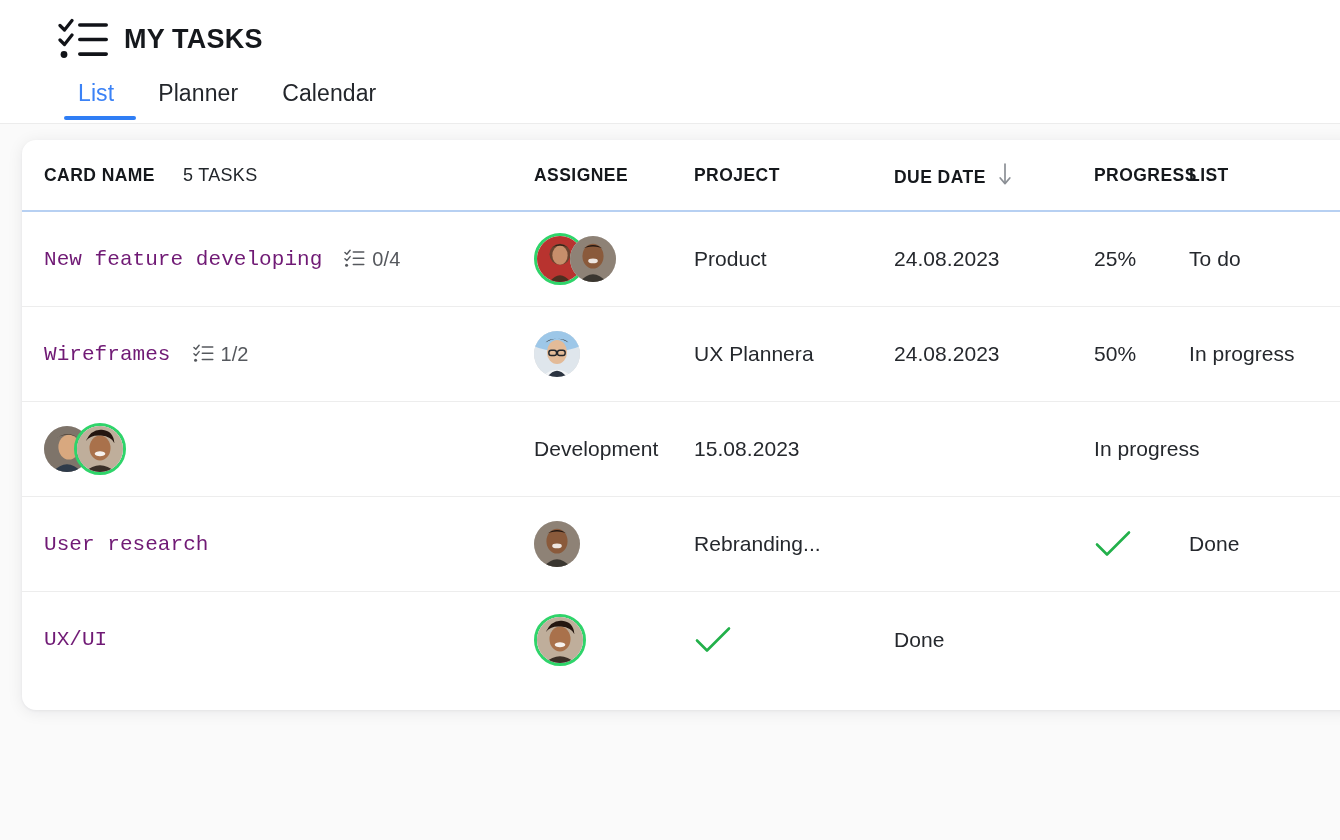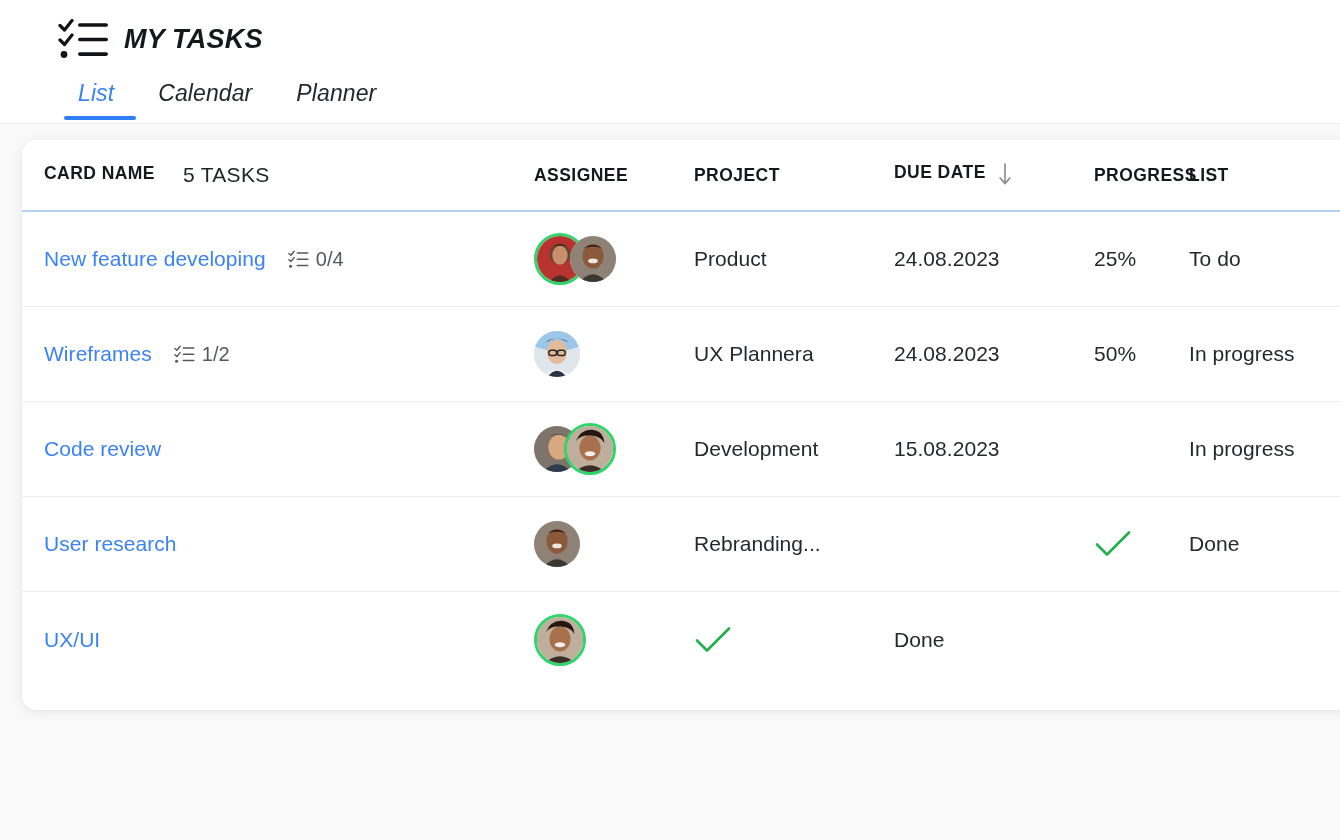--- a/index.html
+++ b/index.html
@@ -21,21 +21,20 @@
   }
 
   
   .header {
     position: absolute;
     left: 0; top: 0;
     width: 1268px;
     height: 124px;
     background: #ffffff;
     z-index: 5;
-    font-style: italic;
   }
 
   .brand {
     position: absolute;
     left: 58px; top: 16px;
     display: flex;
     align-items: center;
     gap: 14px;
   }
 
@@ -125,28 +124,28 @@
     border-bottom: 2px solid #b7d0f2;
   }
 
   .th {
     font-size: 17.5px;
     font-weight: bold;
     color: #15181c;
     letter-spacing: 0.45px;
     white-space: nowrap;
     display: flex;
-    align-items: flex-start;
+    align-items: flex-end;
   }
 
   .th-cardname { gap: 28px; }
 
   .th-count {
     font-weight: normal;
-    font-size: 21px;
+    font-size: 18px;
     letter-spacing: 0.3px;
     color: #22262b;
   }
 
   .th-duedate { gap: 12px; }
 
   .sort-arrow { width: 14px; height: 26px; display: block; }
 
   
   .trow {
@@ -161,26 +160,25 @@
     white-space: nowrap;
     letter-spacing: 0.05px;
   }
 
   .cell-name {
     display: flex;
     align-items: center;
     gap: 22px;
   }
 
-  .task-title { font-size: 21px; color: #3b82f6; }
+  .task-title { font-size: 21px; color: #701a75; font-family: Liberation Mono, monospace; }
   .trow:first-child .task-title { font-size: 22.5px; }
 
   .checklist {
     display: inline-flex;
-    align-items: center;
     gap: 7px;
     color: #55585d;
   }
   .checklist-icon { width: 21px; height: 21px; display: block; }
   .checklist-count { font-size: 20px; color: #55585d; }
 
   
   .assignee-cell {
     position: relative;
     height: 60px;
@@ -246,22 +244,22 @@
           <rect x="20" y="7.2" width="30" height="3.6" rx="1.8" fill="#111318"></rect>
           <rect x="20" y="21.7" width="30" height="3.6" rx="1.8" fill="#111318"></rect>
           <rect x="20" y="36.3" width="30" height="3.6" rx="1.8" fill="#111318"></rect>
         </svg>
       </span>
       <span class="brand-title">MY TASKS</span>
     </div>
 
     <div class="tabs">
       <div class="tab active">List</div>
+      <div class="tab">Planner</div>
       <div class="tab">Calendar</div>
-      <div class="tab">Planner</div>
     </div>
 
     <div class="header-rule"></div>
   </div>
 
   <div class="page-bg"></div>
 
   <div class="card">
     <div class="table">
 
@@ -378,23 +376,20 @@
 
         <div class="cell">UX Plannera</div>
         <div class="cell">24.08.2023</div>
         <div class="cell progress-cell">
           <span>50%</span>
         </div>
         <div class="cell">In progress</div>
       </div>
 
       <div class="row-grid trow">
-        <div class="cell cell-name">
-          <span class="task-title">Code review</span>
-        </div>
 
         <div class="cell assignee-cell">
           <div class="avatars">
             <div class="avatar stack-bot">
               <svg viewBox="0 0 48 48" aria-hidden="true">
                 <rect width="48" height="48" fill="#7e746a"></rect>
                 <ellipse cx="26" cy="22" rx="11" ry="13" fill="#d8a87f"></ellipse>
                 <path d="M12 13 q13 -9 25 0 q-5 -4 -12 -4 q-8 0 -13 4z" fill="#3b2a1d"></path>
                 <path d="M9 48 q15 -16 30 0 z" fill="#2e3b4a"></path>
               </svg>

